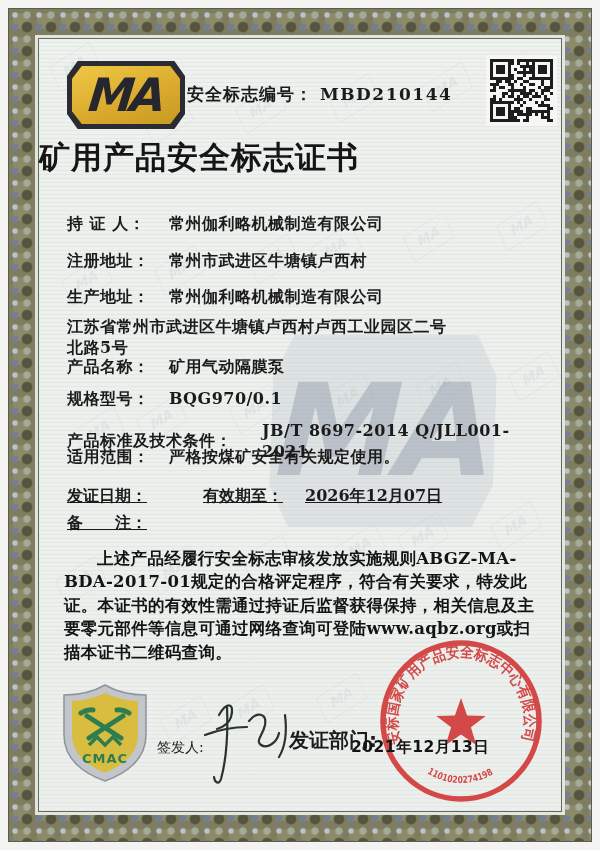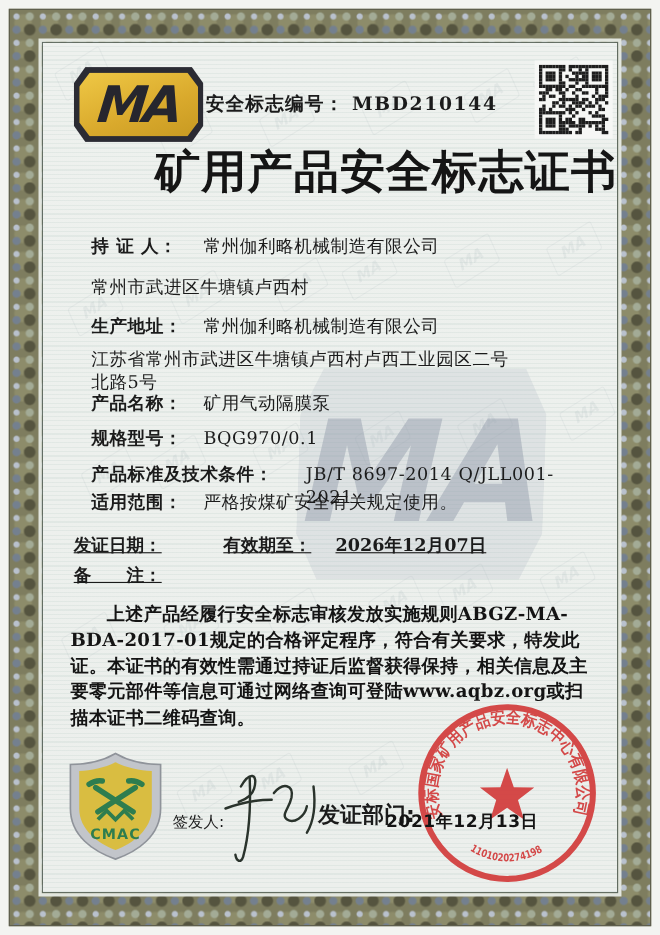--- a/index.html
+++ b/index.html
@@ -68,30 +68,30 @@
   }
   .certno{position:absolute;left:148px;top:44px;font-size:17px;font-weight:700;letter-spacing:1px;}
   .certno .val{font-family:"DejaVu Serif", serif;font-weight:700;letter-spacing:1.5px;}
   .qr{
     position:absolute;left:447px;top:16px;width:71px;height:71px;background:#f6f7f5;
     display:grid;grid-template-columns:repeat(21,3px);grid-template-rows:repeat(21,3px);
     padding:4px;box-sizing:border-box;
   }
   .qr b{background:#1d1d1d;}
   .title{
-    position:absolute;left:0;top:90px;width:100%;text-align:right;
-    font-family:"DejaVu Serif", serif;font-weight:900;font-size:41px;
+    position:absolute;left:0;top:98px;width:100%;text-align:left;
+    font-family:"DejaVu Serif", serif;font-weight:900;font-size:31px;
     letter-spacing:1px;color:#151515;
   }
   
-  .row{position:absolute;left:28px;right:18px;display:flex;align-items:flex-start;margin-left:16px;}
+  .row{position:absolute;left:28px;right:18px;display:flex;align-items:center;}
   .row .lbl{flex:0 0 102px;font-weight:700;font-size:16px;letter-spacing:.5px;white-space:nowrap;}
   .row.wide .lbl{flex:0 0 auto;margin-right:30px;}
   .row .val{
-    font-family:"DejaVu Serif", serif;font-weight:400;font-size:16px;
+    font-family:"DejaVu Serif", serif;font-weight:700;font-size:16px;
     letter-spacing:.5px;line-height:1.3;
   }
   .dates{position:absolute;left:28px;right:18px;display:flex;font-size:16px;text-decoration:underline;}
   .dates .lbl{font-weight:700;}
   .dates .val{font-family:"DejaVu Serif", serif;font-weight:600;}
   .statement{
     position:absolute;left:25px;top:508px;width:472px;
     font-family:"DejaVu Serif", serif;font-weight:600;font-size:16.5px;
     line-height:1.42;text-indent:2em;letter-spacing:.3px;margin:0;color:#141414;
   }
@@ -603,20 +603,21 @@
       <b></b>
     </div>
 
   <div class="title">矿用产品安全标志证书</div>
 
   <div class="row" style="top:175px">
     <span class="lbl">持 证 人：</span>
     <span class="val">常州伽利略机械制造有限公司</span>
   </div>
   <div class="row" style="top:212px">
+    <span class="lbl">注册地址：</span>
     <span class="val">常州市武进区牛塘镇卢西村</span>
   </div>
   <div class="row" style="top:248px">
     <span class="lbl">生产地址：</span>
     <span class="val">常州伽利略机械制造有限公司</span>
   </div>
   <div class="row" style="top:278px">
     <span class="val" style="max-width:390px">江苏省常州市武进区牛塘镇卢西村卢西工业园区二号北路5号</span>
   </div>
   <div class="row" style="top:318px">

